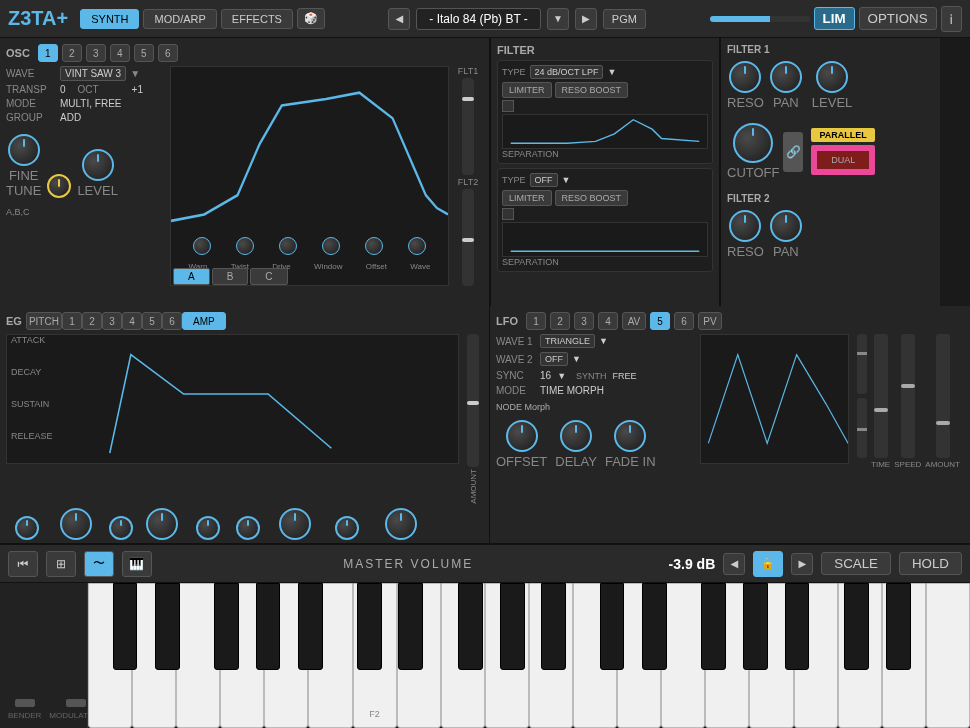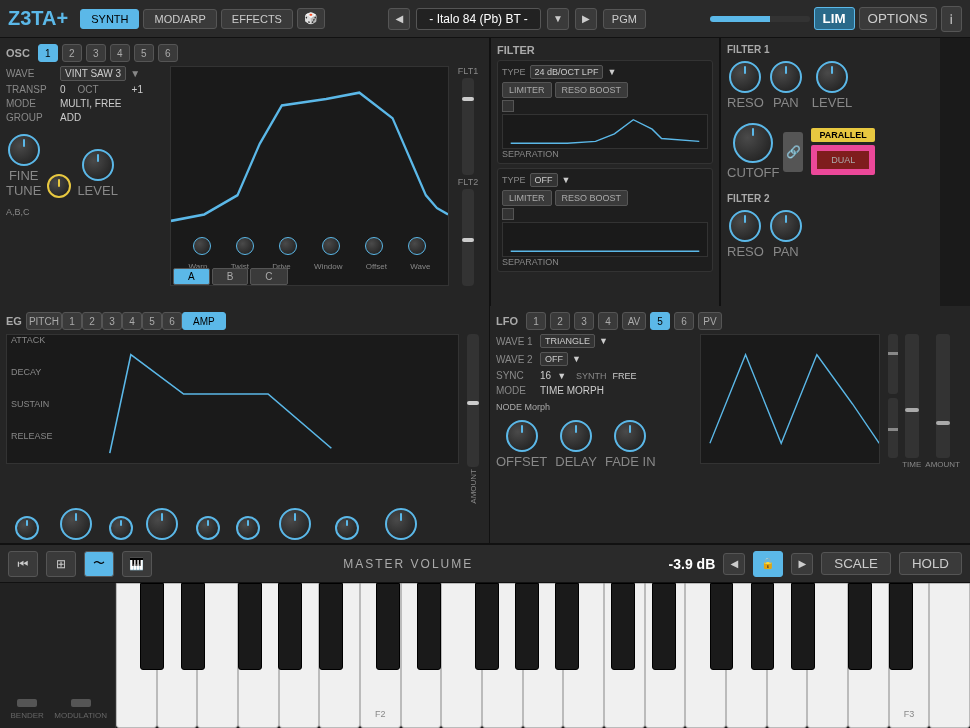--- a/index.html
+++ b/index.html
@@ -481,21 +481,21 @@
       border-radius: 3px;
       cursor: pointer;
     }
     .piano-wrapper {
       flex: 1;
       display: flex;
       position: relative;
       overflow: hidden;
     }
     .bender-modulation {
-      width: 116px;
+      width: 88px;
       background: #222;
       display: flex;
       gap: 8px;
       padding: 8px;
       border-right: 1px solid #333;
       align-items: flex-end;
     }
     .bm-slider {
       flex: 1;
       display: flex;
@@ -1015,20 +1015,26 @@
             </div>
           </div>
 
           <div style="display:flex;flex-direction:column;align-items:center;gap:2px;">
             <div style="width:14px;flex:1;background:#333;border-radius:3px;position:relative;cursor:pointer;height:80px;">
               <div style="width:14px;height:4px;background:#aaa;border-radius:2px;position:absolute;top:60%;"></div>
             </div>
             <span style="font-size:8px;color:#888;">TIME</span>
           </div>
 
+          <div style="display:flex;flex-direction:column;align-items:center;gap:2px;">
+            <div style="width:14px;flex:1;background:#333;border-radius:3px;position:relative;cursor:pointer;height:80px;">
+              <div style="width:14px;height:4px;background:#aaa;border-radius:2px;position:absolute;top:40%;"></div>
+            </div>
+            <span style="font-size:8px;color:#888;">SPEED</span>
+          </div>
 
           <div style="display:flex;flex-direction:column;align-items:center;gap:2px;">
             <div style="width:14px;flex:1;background:#333;border-radius:3px;position:relative;cursor:pointer;height:80px;">
               <div style="width:14px;height:4px;background:#aaa;border-radius:2px;position:absolute;top:70%;"></div>
             </div>
             <span style="font-size:8px;color:#888;">AMOUNT</span>
           </div>
         </div>
       </div>
     </div>
@@ -1085,23 +1091,20 @@
         <div class="white-key"></div>
         <div class="white-key"></div>
         <div class="white-key"></div>
         <div class="white-key"></div>
         <div class="white-key"></div>
         <div class="white-key"></div>
         <div class="white-key"></div>
         <div class="white-key"></div>
         <div class="white-key"></div>
         <div class="white-key"></div>
-        <div class="white-key">
-          <span class="key-label">F3</span>
-        </div>
         <div class="white-key"></div>
       </div>
 
       <div class="black-keys">
         <div class="black-key" style="left:2.8%"></div>
         <div class="black-key" style="left:7.6%"></div>
         <div class="black-key" style="left:14.3%"></div>
         <div class="black-key" style="left:19%"></div>
         <div class="black-key" style="left:23.8%"></div>
         <div class="black-key" style="left:30.5%"></div>

